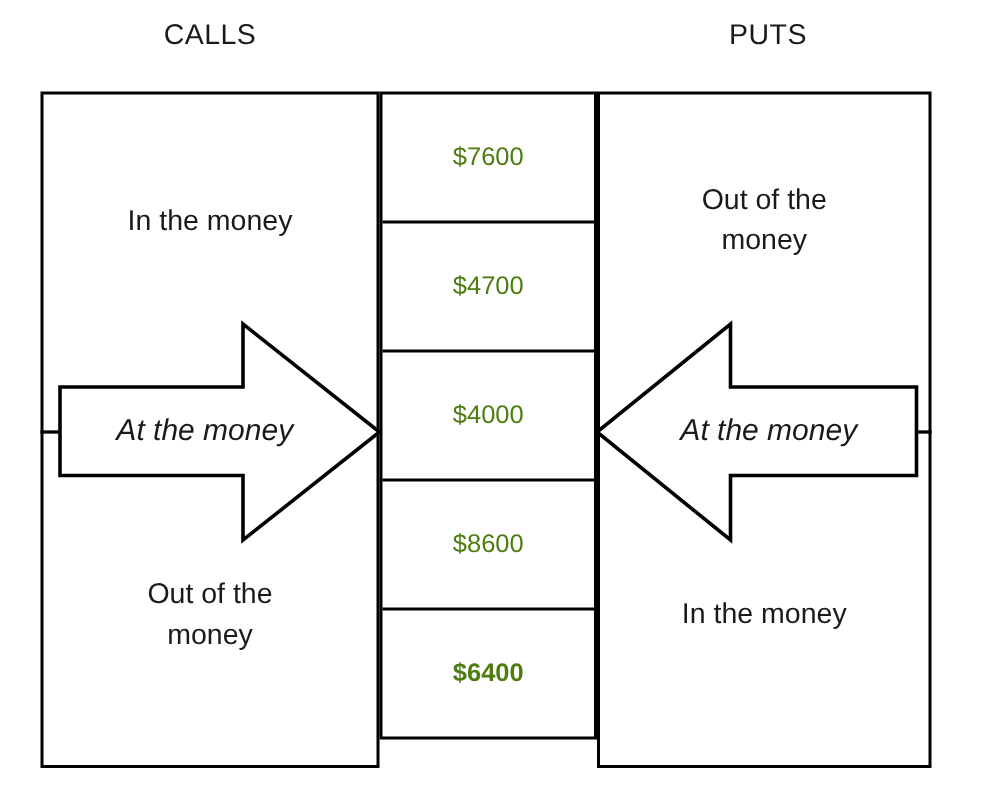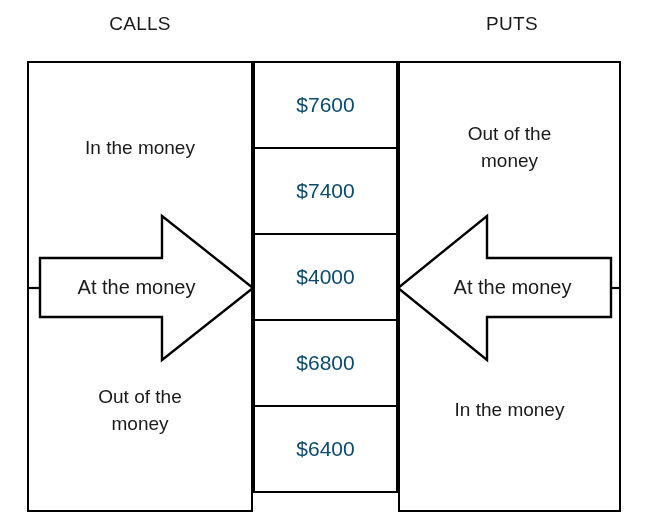--- a/index.html
+++ b/index.html
@@ -51,24 +51,24 @@
     display: flex;
     flex-direction: column;
   }
   .strike-row {
     flex: 1 1 0;
     display: flex;
     align-items: center;
     justify-content: center;
     border-bottom: 2.2px solid #000000;
     box-sizing: border-box;
-    font-size: 21px;
-    color: #0c4a6e;
+    font-size: 17px;
+    color: #4d7c0f;
   }
-  .strike-row:last-child { border-bottom: none; }
+  .strike-row:last-child { border-bottom: none; font-weight: bold; }
 
   .zone-label {
     position: absolute;
     text-align: center;
     font-size: 19px;
     line-height: 27px;
     color: #1a1a1a;
     white-space: pre-line;
   }
   #calls-itm  { left: 29px; top: 134px; width: 222px; }
@@ -93,40 +93,41 @@
   .tick-line {
     stroke: #000000;
     stroke-width: 2.2;
   }
   .arrow-text {
     position: absolute;
     font-size: 20px;
     white-space: nowrap;
     color: #1a1a1a;
     text-align: center;
+    font-style: italic;
   }
   #atm-calls-text { left: 49px; top: 276px; width: 175px; }
   #atm-puts-text  { left: 425px; top: 276px; width: 175px; }
 </style>
 </head>
 <body>
 
 <div id="canvas">
 
   <div class="hdr" id="hdr-calls">CALLS</div>
   <div class="hdr" id="hdr-puts">PUTS</div>
 
   <div class="outer-box" id="calls-box"></div>
   <div class="outer-box" id="puts-box"></div>
 
   <div id="strike-column">
     <div class="strike-row">$7600</div>
-    <div class="strike-row">$7400</div>
+    <div class="strike-row">$4700</div>
     <div class="strike-row">$4000</div>
-    <div class="strike-row">$6800</div>
+    <div class="strike-row">$8600</div>
     <div class="strike-row">$6400</div>
   </div>
 
   <div class="zone-label" id="calls-itm">In the money</div>
   <div class="zone-label" id="calls-otm">Out of the
 money</div>
   <div class="zone-label" id="puts-otm">Out of the
 money</div>
   <div class="zone-label" id="puts-itm">In the money</div>
 

